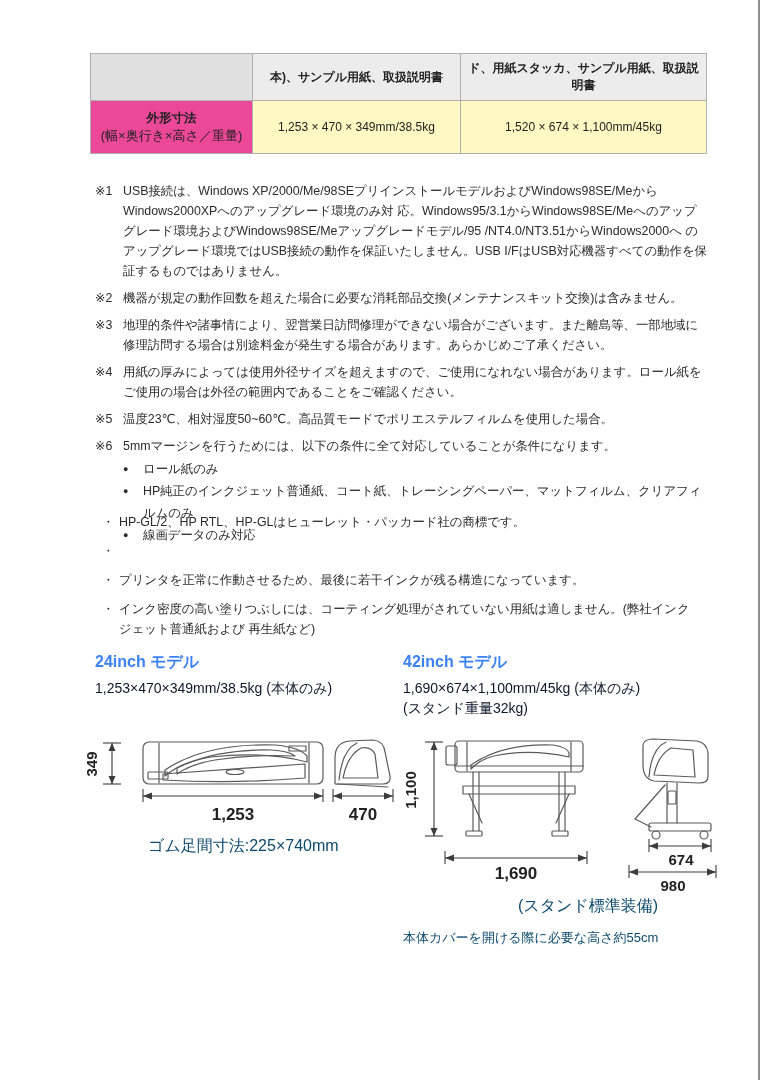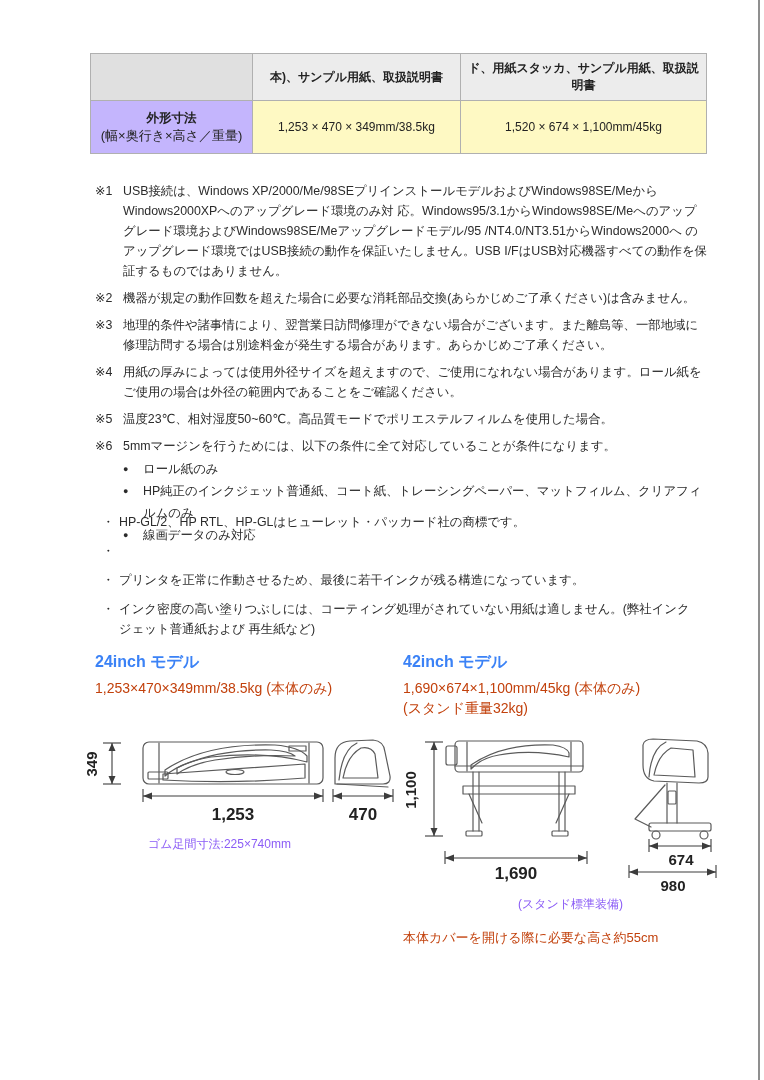--- a/index.html
+++ b/index.html
@@ -14,50 +14,50 @@
   table.spec{
     position:absolute;left:90px;top:53px;width:616px;
     border-collapse:collapse;table-layout:fixed;
   }
   table.spec td{
     border:1px solid #b0b0b0;font-size:12px;line-height:17px;
     text-align:center;vertical-align:middle;padding:4px 6px;color:#222;
   }
   td.hdr{background:#ececec;font-weight:600;height:38px;}
   td.hdr-corner{background:#e0e0e0;}
-  td.dim-label{background:#c4b5fd;text-align:left;padding-left:9px;height:44px;}
+  td.dim-label{background:#ec4899;text-align:left;padding-left:9px;height:44px;}
   .dim-label .t1{font-weight:700;font-size:12.5px;display:block;}
   .dim-label .t2{font-size:13px;display:block;}
   td.dim-val{background:#fef9c3;}
 
   
   .footnotes{position:absolute;left:95px;top:181px;width:612px;}
   .fnote{display:flex;margin-bottom:7px;font-size:12.4px;line-height:20px;color:#2b2b2b;}
   .fnote .mk{flex:0 0 28px;}
   .fnote .tx{flex:1;}
   .cond-list{margin:2px 0 0 28px;}
   .cond{display:flex;font-size:12.4px;line-height:22px;color:#2b2b2b;}
   .cond .bl{flex:0 0 20px;font-size:9px;line-height:22px;}
 
   
   .notes{position:absolute;left:102px;top:512px;width:600px;}
   .note{display:flex;margin-bottom:9px;font-size:12.4px;line-height:20px;color:#2b2b2b;}
   .note .bl{flex:0 0 17px;text-align:left;}
 
   
   .model-title{position:absolute;font-size:16px;font-weight:700;color:#3b82f6;}
-  .model-spec{position:absolute;font-size:14px;line-height:20px;color:#c2410c;}
+  .model-spec{position:absolute;font-size:14px;line-height:20px;color:#0f172a;}
   .diagram{position:absolute;}
   .diagram svg{display:block;}
   .lineart{stroke:#5a5a5a;stroke-width:1.2;fill:none;stroke-linejoin:round;stroke-linecap:round;}
   .dimline{stroke:#3c3c3c;stroke-width:1.1;fill:none;}
   .dimhead{fill:#3c3c3c;stroke:none;}
   text.dimnum{fill:#222;font-family:"Liberation Sans","DejaVu Sans",sans-serif;font-weight:600;}
-  .caption{position:absolute;font-size:12px;color:#8b5cf6;}
-  .caption-sm{position:absolute;font-size:13px;color:#c2410c;}
+  .caption{position:absolute;font-size:16px;color:#0c4a6e;}
+  .caption-sm{position:absolute;font-size:13px;color:#0c4a6e;}
 </style>
 </head>
 <body>
 
 <div class="edge-line"></div>
 
 <table class="spec">
   <colgroup>
       <col style="width:162px">
       <col style="width:208px">
@@ -80,21 +80,21 @@
 </tbody>
   </table>
 
 <div class="footnotes">
   <div class="fnote">
     <span class="mk">※1</span>
     <span class="tx">USB接続は、Windows XP/2000/Me/98SEプリインストールモデルおよびWindows98SE/MeからWindows2000XPへのアップグレード環境のみ対 応。Windows95/3.1からWindows98SE/Meへのアップグレード環境およびWindows98SE/Meアップグレードモデル/95 /NT4.0/NT3.51からWindows2000へ のアップグレード環境ではUSB接続の動作を保証いたしません。USB I/FはUSB対応機器すべての動作を保証するものではありません。</span>
   </div>
   <div class="fnote">
     <span class="mk">※2</span>
-    <span class="tx">機器が規定の動作回数を超えた場合に必要な消耗部品交換(あらかじめご了承ください)は含みません。</span>
+    <span class="tx">機器が規定の動作回数を超えた場合に必要な消耗部品交換(メンテナンスキット交換)は含みません。</span>
   </div>
   <div class="fnote">
     <span class="mk">※3</span>
     <span class="tx">地理的条件や諸事情により、翌営業日訪問修理ができない場合がございます。また離島等、一部地域に修理訪問する場合は別途料金が発生する場合があります。あらかじめご了承ください。</span>
   </div>
   <div class="fnote">
     <span class="mk">※4</span>
     <span class="tx">用紙の厚みによっては使用外径サイズを超えますので、ご使用になれない場合があります。ロール紙をご使用の場合は外径の範囲内であることをご確認ください。</span>
   </div>
   <div class="fnote">

